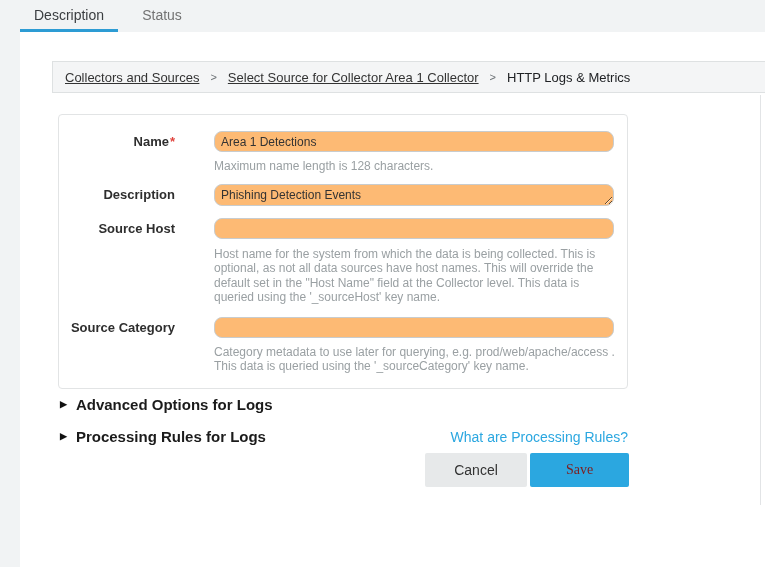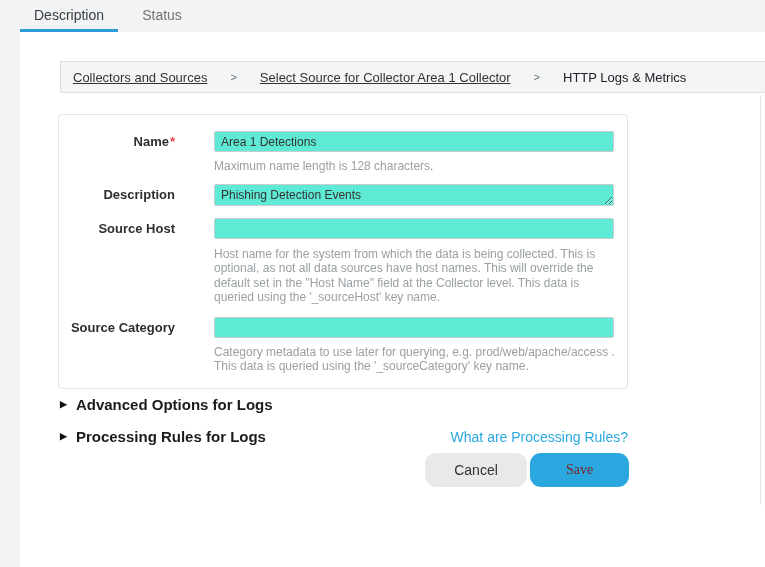--- a/index.html
+++ b/index.html
@@ -20,46 +20,46 @@
   }
   
   .tabbar { position:absolute; left:20px; top:0; height:32px; display:flex; }
   .tab {
     min-width:88px; padding:0 14px; display:flex; align-items:center; justify-content:center;
     font-size:14px; color:#737373; cursor:pointer; border-bottom:3px solid transparent;
   }
   .tab.active { color:#3a3d40; border-bottom-color:var(--tab-underline,#2d9cd4); }
   
   .breadcrumb {
-    position:absolute; left:60px; top:61px; right:0; height:32px;
+    position:absolute; left:52px; top:61px; right:0; height:32px;
     background:#f4f5f6; border:1px solid #dee1e2; border-right:none;
-    display:flex; align-items:center; padding:4px 12px; gap:23px;
+    display:flex; align-items:center; padding:4px 12px; gap:11px;
     font-size:13px; color:#333;
   }
   .crumb-link { color:#333; text-decoration:underline; cursor:pointer; white-space:nowrap; }
   .crumb-sep { color:#6a6f73; font-size:11px; }
   .crumb-current { color:#202225; white-space:nowrap; }
   
   .form-panel {
     position:absolute; left:58px; top:114px; width:570px;
     background:#fff; border:1px solid #e2e4e5; border-radius:4px;
     padding:16px 0 14px 0;
   }
   .frow { display:flex;gap:32px; }
   .flabel {
     width:123px; padding-right:7px; text-align:right;
     font-size:13px; font-weight:bold; color:#2e2e2e; line-height:21px;
     flex:none;
   }
   .req { color:var(--required-red,#e0443e); margin-left:1px; }
   .fcol { flex:none; }
   .finput {
-    width:400px; height:21px; border:1px solid #c8ccce; border-radius:2px;
+    width:400px; height:21px; border:1px solid #c8ccce; border-radius:8px;
     font-family:"Liberation Sans", sans-serif; font-size:12px; color:#333;
-    padding:1px 6px; background:#5eead4; display:block;
+    padding:1px 6px; background:#fdba74; display:block;
   }
   textarea.finput { height:22px; resize:both; line-height:15px; padding-top:3px; overflow:hidden; }
   .fhelp {
     width:402px; margin-top:7px; font-size:12px; line-height:14.5px; color:#9aa0a3;
   }
   .mt12 { margin-top:12px; }
   .mt10 { margin-top:10px; }
   
   .section-header {
     position:absolute; left:60px; display:flex; align-items:center; gap:9px;
@@ -68,21 +68,21 @@
   .sec-adv { top:396px; }
   .sec-proc { top:428px; }
   .collapse-arrow { font-size:9px; color:#111; line-height:1; }
   .help-link {
     position:absolute; right:137px; top:429px;
     font-size:14px; color:var(--accent-blue,#2da2e2); cursor:pointer;
   }
   
   .btn-row { position:absolute; left:425px; top:453px; display:flex; gap:3px; }
   .btn {
-    height:34px; border:none; border-radius:11px; font-family:"Liberation Sans", sans-serif;
+    height:34px; border:none; border-radius:2px; font-family:"Liberation Sans", sans-serif;
     font-size:14px; cursor:pointer;
   }
   .btn-cancel { width:102px; background:#e7e9ea; color:#333; }
   .btn-save { width:99px; background:var(--accent-blue,#2ba7e0); color:#7f1d1d;font-family:Liberation Serif, serif; }
 </style>
 </head>
 <body>
 
 <div class="content-area"></div>
 <div class="right-border"></div>

